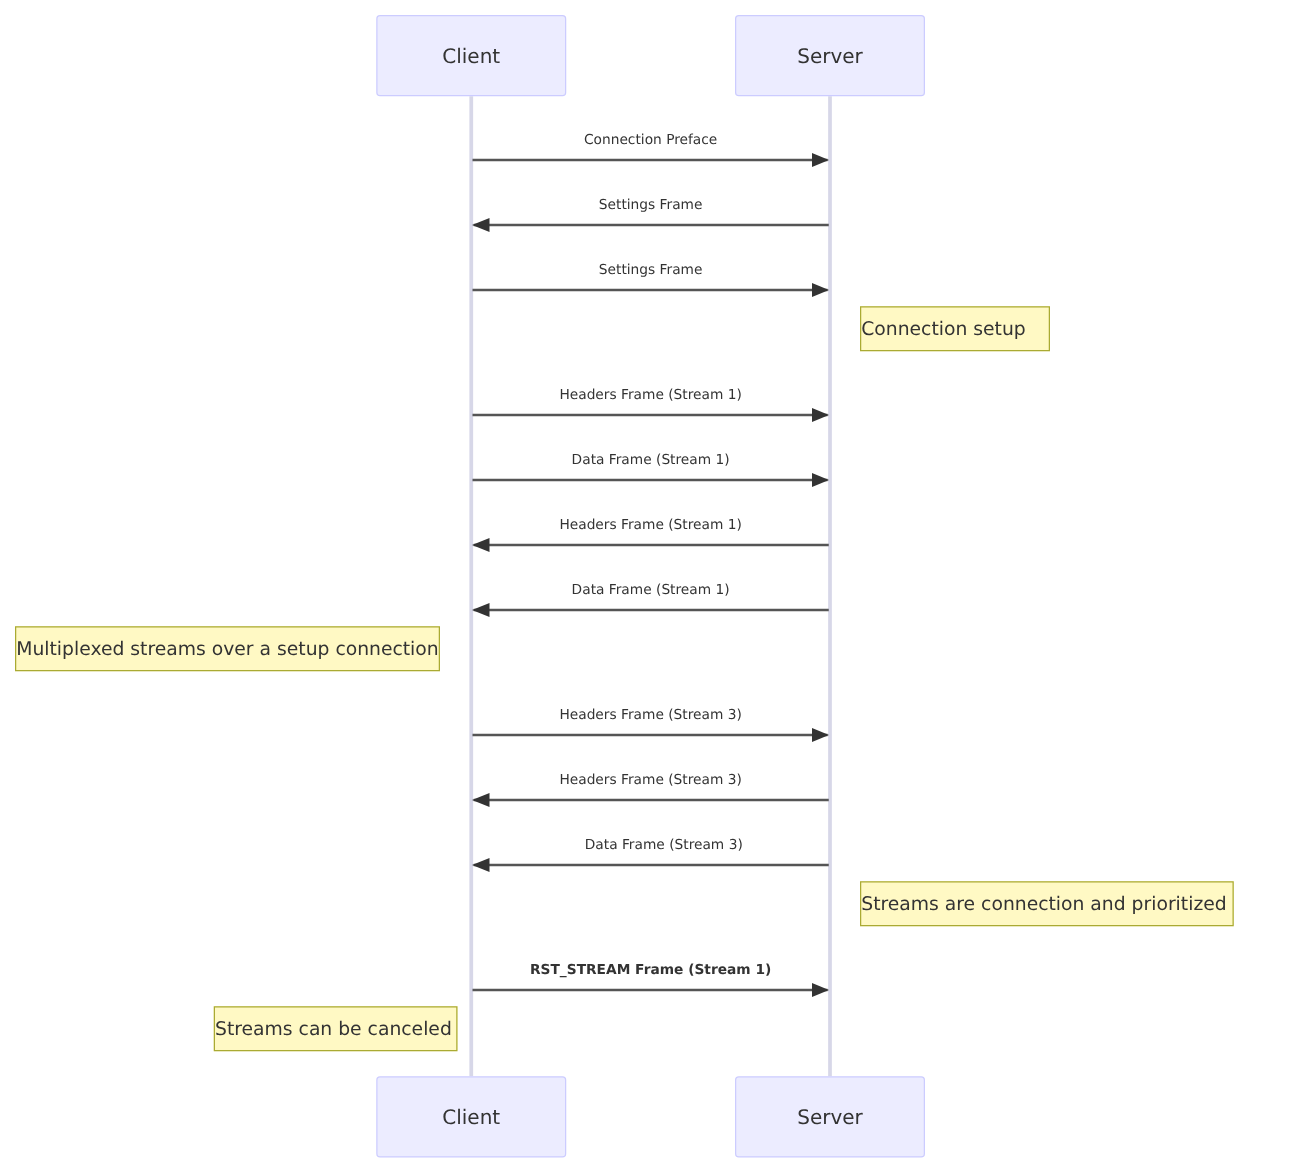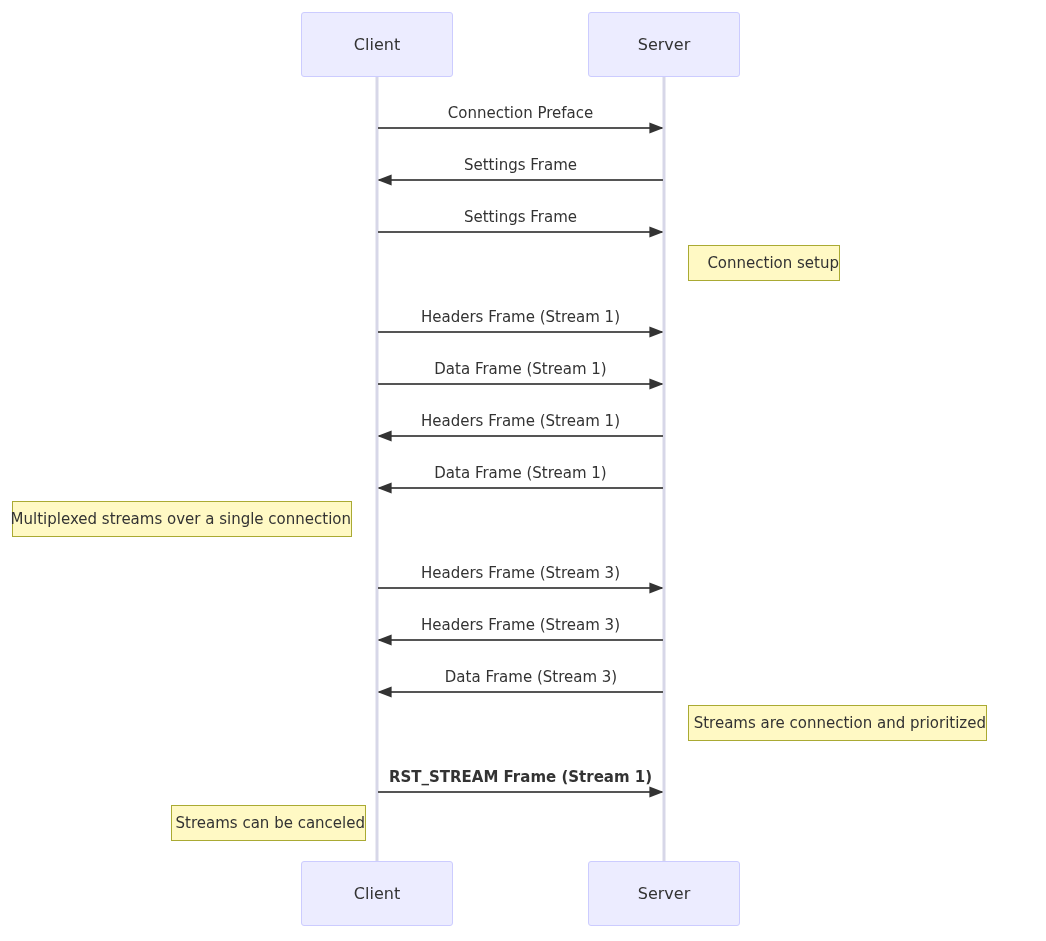--- a/index.html
+++ b/index.html
@@ -42,33 +42,33 @@
     white-space: nowrap;
   }
   
   .note-box {
     position: absolute;
     box-sizing: border-box;
     background: #FFF9C4;
     border: 1px solid #AAAA33;
     display: flex;
     align-items: center;
-    justify-content: flex-end;
+    justify-content: flex-start;
   }
   .note-label {
     font-size: 15px;
     color: #333333;
     font-family: "DejaVu Sans", sans-serif;
     line-height: 1;
     white-space: nowrap;
   }
   
   .msg-label {
     position: absolute;
-    font-size: 15px;
+    font-size: 11px;
     color: #333333;
     font-family: "DejaVu Sans", sans-serif;
     line-height: 1;
     white-space: nowrap;
     text-align: center;
     transform: translateX(-50%);
   }
 </style>
 </head>
 <body>
@@ -128,21 +128,21 @@
       <div class="msg-label" style="left: 520.5px; top: 566px;">Headers Frame (Stream 3)</div>
       <div class="msg-label" style="left: 520.5px; top: 618px;">Headers Frame (Stream 3)</div>
       <div class="msg-label" style="left: 531px; top: 670px;">Data Frame (Stream 3)</div>
       <div class="msg-label" style="left: 520.5px; top: 770px; font-weight: bold;">RST_STREAM Frame (Stream 1)</div>
     </div>
   <div id="notes-layer">
       <div class="note-box" style="left: 688px; top: 245px; width: 152px; height: 36px;">
         <span class="note-label">Connection setup</span>
       </div>
       <div class="note-box" style="left: 12px; top: 501px; width: 340px; height: 36px;">
-        <span class="note-label">Multiplexed streams over a single connection</span>
+        <span class="note-label">Multiplexed streams over a setup connection</span>
       </div>
       <div class="note-box" style="left: 688px; top: 705px; width: 299px; height: 36px;">
         <span class="note-label">Streams are connection and prioritized</span>
       </div>
       <div class="note-box" style="left: 171px; top: 805px; width: 195px; height: 36px;">
         <span class="note-label">Streams can be canceled</span>
       </div>
     </div>
 
 </div>

